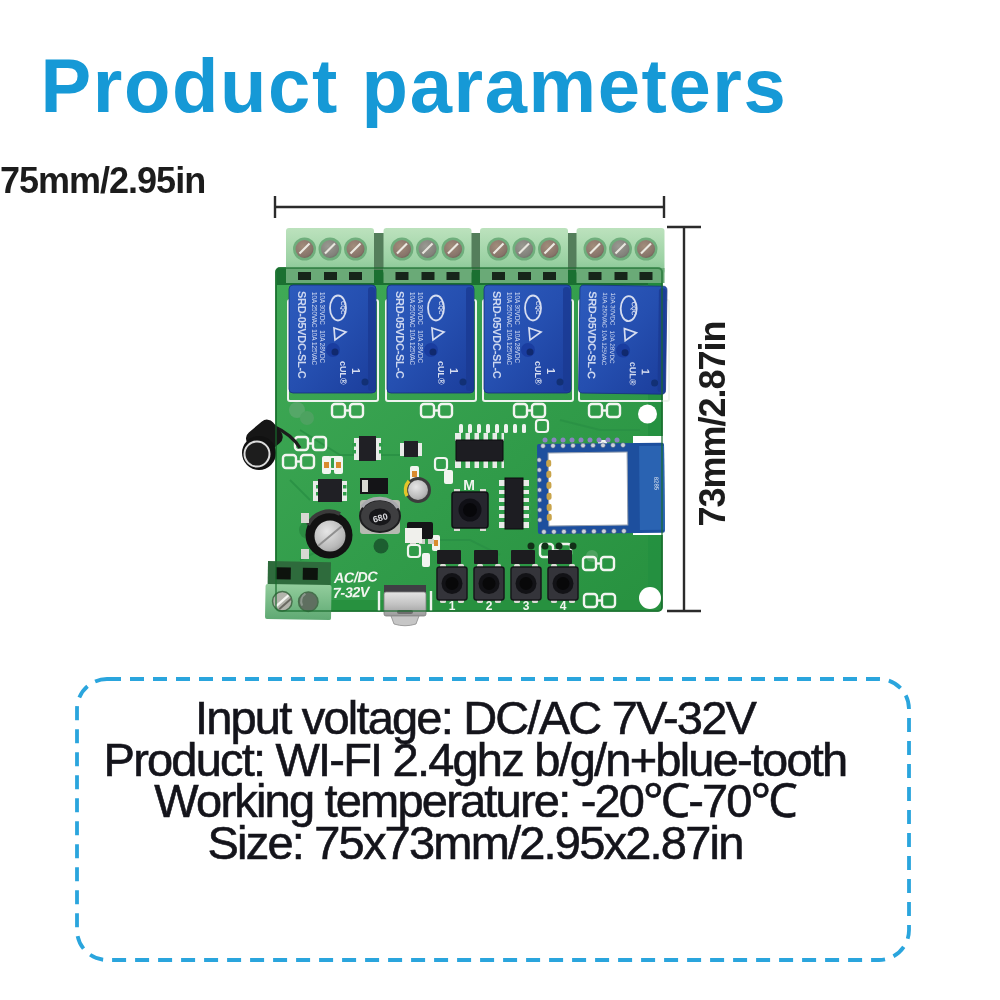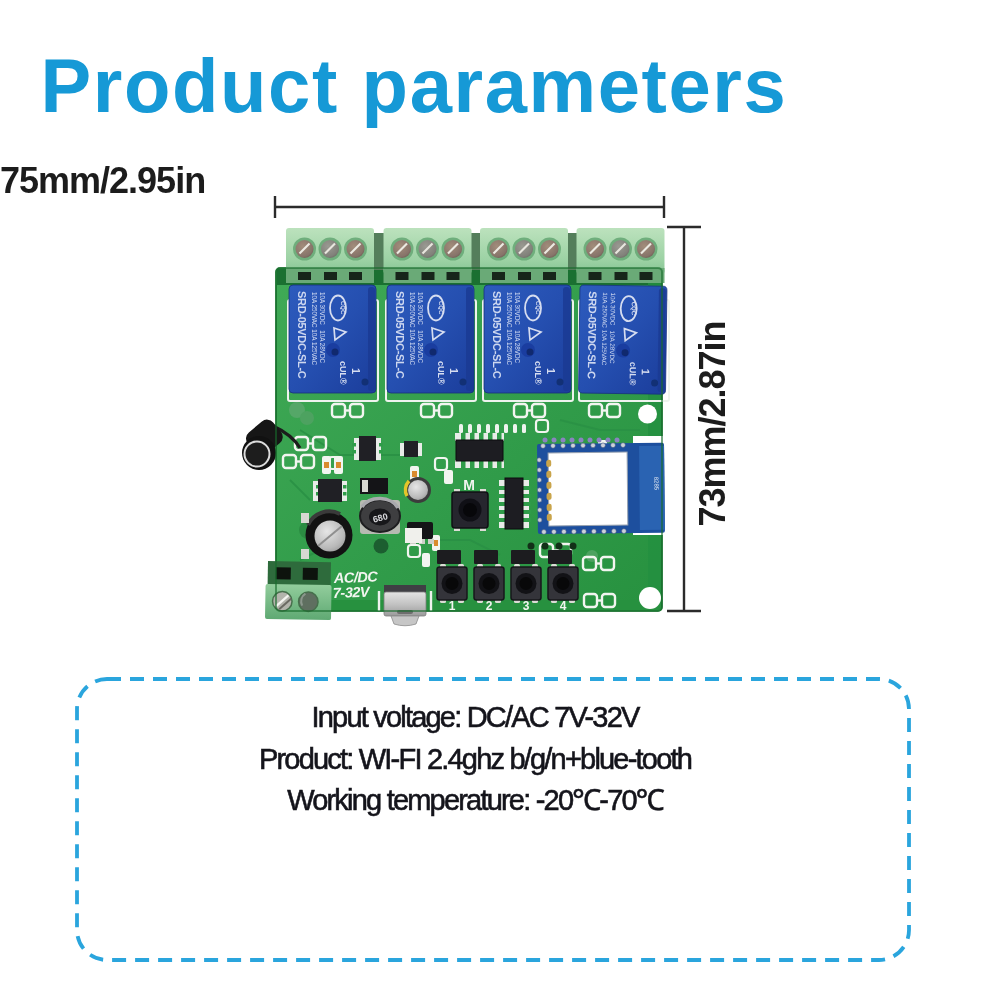--- a/index.html
+++ b/index.html
@@ -6,33 +6,34 @@
   #page{position:relative;width:1000px;height:1000px;background:#fff;overflow:hidden;
         font-family:"Liberation Sans",sans-serif;}
   .abs{position:absolute;}
   #title{left:0;top:42px;width:796px;text-align:center;color:#1699d6;
          font-size:76px;font-weight:bold;letter-spacing:1.6px;margin-left:16px;}
   #dimtop{left:0;top:160px;width:932px;text-align:left;color:#1c1c1c;
           font-size:36px;font-weight:bold;letter-spacing:-1px;}
   #dimright{left:563px;top:404px;width:300px;height:40px;line-height:40px;text-align:center;
             color:#1c1c1c;font-size:36px;font-weight:bold;letter-spacing:-1px;transform:rotate(-90deg);}
   #spec{left:75px;top:697px;width:800px;text-align:center;color:#14141b;
-        font-size:29px;font-weight:normal;letter-spacing:-1.8px;line-height:41.5px;
+        font-size:47px;font-weight:normal;letter-spacing:-1.8px;line-height:41.5px;
         -webkit-text-stroke:0.6px #14141b;}
 </style>
 </head>
 <body>
 <div id="page">
   <div class="abs" id="title">Product parameters</div>
   <div class="abs" id="dimtop">75mm/2.95in</div>
   <div class="abs" id="dimright">73mm/2.87in</div>
   <div class="abs" id="spec">
     <div>Input voltage: DC/AC 7V-32V</div>
     <div>Product: WI-FI 2.4ghz b/g/n+blue-tooth</div>
     <div>Working temperature: -20℃-70℃</div>
+    <div>Size: 75x73mm/2.95x2.87in</div>
   </div>
   <svg class="abs" style="left:0;top:0" width="1000" height="1000" viewBox="0 0 1000 1000">
     <defs>
       <linearGradient id="gBoard" x1="0" y1="0" x2="1" y2="1">
         <stop offset="0" stop-color="#40aa56"></stop>
         <stop offset="0.55" stop-color="#319c4a"></stop>
         <stop offset="1" stop-color="#27913f"></stop>
       </linearGradient>
       <linearGradient id="gRelay" x1="0" y1="0" x2="1" y2="1">
         <stop offset="0" stop-color="#2d5bbd"></stop>

